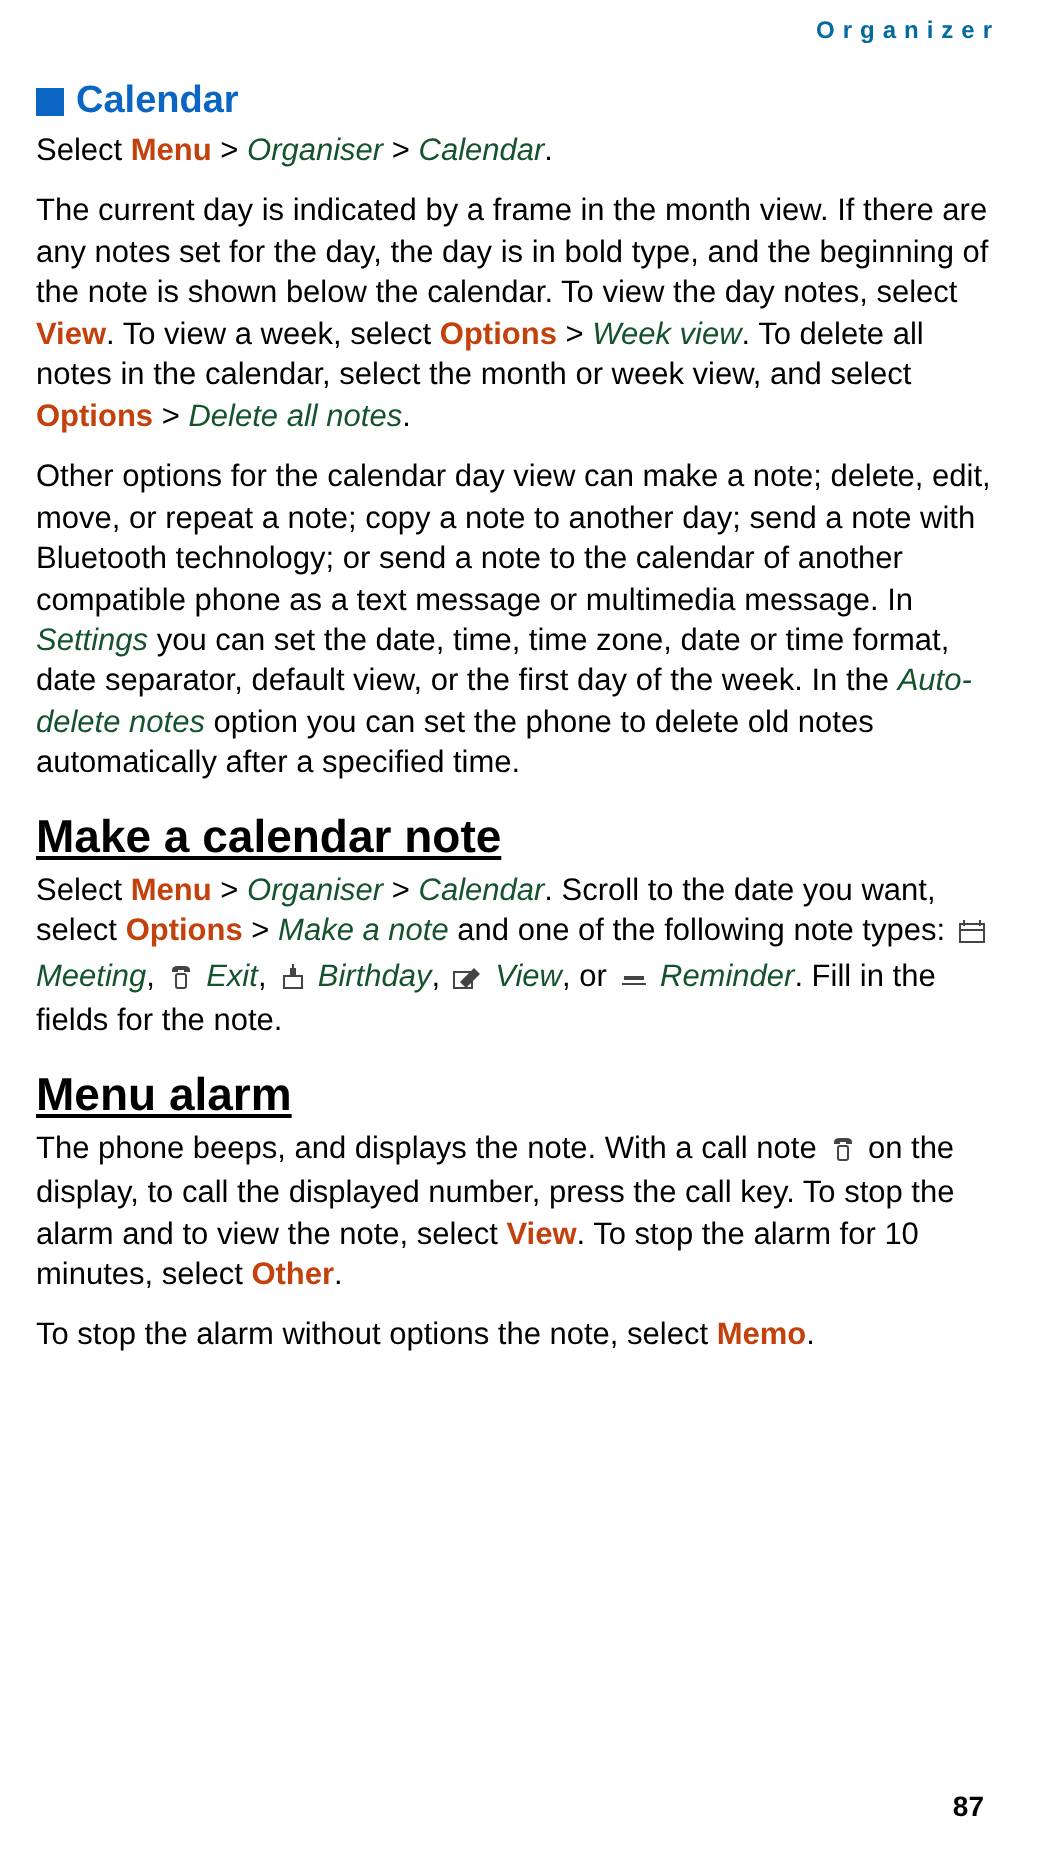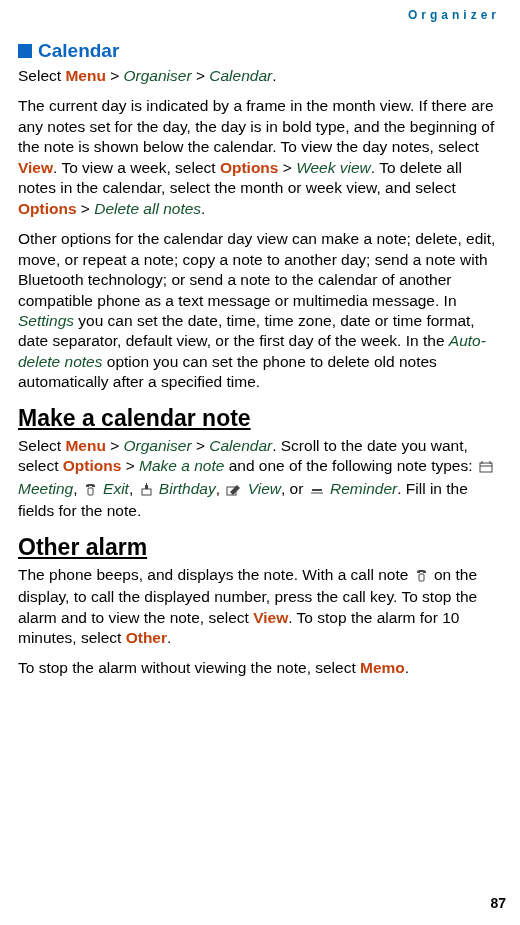--- a/index.html
+++ b/index.html
@@ -52,21 +52,21 @@
     margin-bottom: 4px;
   }
   .icon {
     display: inline-block;
     vertical-align: -2px;
     margin: 0 2px;
   }
   .page-num {
     position: absolute;
     bottom: 14px;
-    right: 14px;
+    right: 28px;
     font-size: 14px;
     font-weight: bold;
   }
 </style>
 </head>
 <body>
 
 <div class="header-label">Organizer</div>
 
 <div class="section-title">
@@ -108,26 +108,26 @@
   <span class="icon"><svg width="15" height="12" viewBox="0 0 15 12">
         <rect x="1" y="3" width="9" height="8" fill="none" stroke="#444"></rect>
         <path d="M11 1 L14 4 L7 11 L4 8 Z" fill="#444"></path>
       </svg></span><span class="menu-italic"> View</span><span>, or </span>
   <span class="icon"><svg width="14" height="11" viewBox="0 0 14 11">
         <rect x="2" y="4" width="10" height="2" fill="#444"></rect>
         <line x1="1" y1="8" x2="13" y2="8" stroke="#444"></line>
       </svg></span><span class="menu-italic"> Reminder</span><span>. Fill in the fields for the note.</span>
 </p>
 
-<div class="subheading">Other alarm</div>
+<div class="subheading">Menu alarm</div>
 
 <p>
   <span>The phone beeps, and displays the note. With a call note </span><span class="icon"><svg width="13" height="12" viewBox="0 0 13 12">
         <path d="M2 2 Q2 0 5 0 L8 0 Q11 0 11 2 L11 3 L8 3 L8 2 L5 2 L5 3 L2 3 Z" fill="#444"></path>
         <rect x="4" y="4" width="5" height="7" rx="1" fill="none" stroke="#444"></rect>
       </svg></span><span> on the display, to call the displayed number, press the call key. To stop the alarm and to view the note, select </span><span class="menu-path">View</span><span>. To stop the alarm for 10 minutes, select </span><span class="menu-path">Other</span><span>.</span>
 </p>
 
 <p>
-  <span>To stop the alarm without viewing the note, select </span><span class="menu-path">Memo</span><span>.</span>
+  <span>To stop the alarm without options the note, select </span><span class="menu-path">Memo</span><span>.</span>
 </p>
 
 <div class="page-num">87</div>
 
 </body></html>

